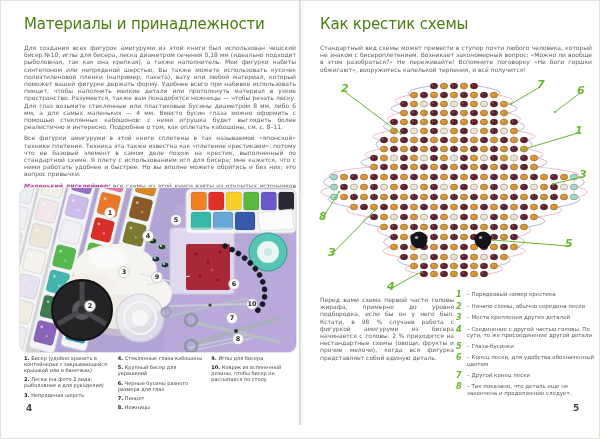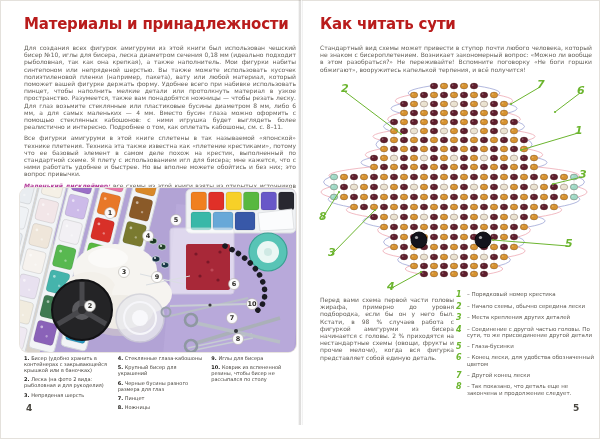--- a/index.html
+++ b/index.html
@@ -5,22 +5,22 @@
   html,body{margin:0;padding:0;background:#f2f0ed;}
   *{box-sizing:border-box;}
   .spread{position:relative;width:600px;height:439px;background:#ffffff;
           font-family:"DejaVu Sans",sans-serif;color:#5f5b54;overflow:hidden;
           box-shadow:inset 0 0 0 1px #e4e1dc;}
   .page{position:absolute;top:0;height:439px;}
   .page-left{left:0;width:299px;}
   .page-right{left:303px;width:297px;}
   .gutter{position:absolute;left:298px;top:0;width:5px;height:425px;
           background:linear-gradient(90deg,rgba(0,0,0,0),rgba(90,85,80,.28) 45%,rgba(255,255,255,.95) 62%,rgba(0,0,0,.07));}
-  h1.ptitle{position:absolute;margin:0;font-size:15px;line-height:17px;font-weight:bold;
-            color:#b91c1c;letter-spacing:-.2px;}
+  h1.ptitle{position:absolute;margin:0;font-size:15px;line-height:17px;font-weight:normal;
+            color:#4d7c0f;letter-spacing:-.2px;}
   .body-text{position:absolute;font-size:6px;line-height:7.2px;text-align:justify;color:#625e57;}
   .body-text p{margin:0 0 4px 0;}
   .disclaimer-label{color:#b23a98;font-weight:bold;font-style:italic;}
   .photo-wrap{position:absolute;left:20px;top:188px;width:276px;height:164px;border-radius:8px;
               overflow:hidden;box-shadow:0 0 0 1px #e8e4df;}
   .captions{position:absolute;left:24px;top:356px;width:272px;display:flex;gap:9px;
             font-size:5px;line-height:5.9px;color:#45423c;}
   .cap-col{flex:1;}
   .cap-item{margin:0 0 3.5px 0;}
   .cap-item b{color:#23211e;}
@@ -335,21 +335,21 @@
           <div class="cap-item"><b>10. </b>Коврик из вспененной резины, чтобы бисер не рассыпался по столу</div>
         </div>
     </div>
 
     <div class="pagenum pagenum-left">4</div>
   </div>
 
   <div class="gutter"></div>
 
   <div class="page page-right">
-    <h1 class="ptitle" style="left:17px;top:16px;">Как читать сути</h1>
+    <h1 class="ptitle" style="left:17px;top:16px;">Как крестик схемы</h1>
 
     <div class="body-text intro-text">Стандартный вид схемы может привести в ступор почти любого человека, который не знаком с бисероплетением. Возникает закономерный вопрос: «Можно ли вообще в этом разобраться?» Не переживайте! Вспомните поговорку «Не боги горшки обжигают», вооружитесь капелькой терпения, и всё получится!</div>
 
     <svg id="scheme-svg" style="position:absolute;left:12px;top:80px;" width="278" height="214" viewBox="0 0 278 214">
         <path d="M115 6 Q 87 10.5 95 15" fill="none" stroke="#9aa2d4" stroke-width="0.9" opacity="0.85"></path>
         <path d="M163 6 Q 191 10.5 183 15" fill="none" stroke="#9aa2d4" stroke-width="0.9" opacity="0.85"></path>
         <path d="M95 15 Q 72 19.5 85 24" fill="none" stroke="#eda6b0" stroke-width="0.9" opacity="0.85"></path>
         <path d="M183 15 Q 206 19.5 193 24" fill="none" stroke="#eda6b0" stroke-width="0.9" opacity="0.85"></path>
         <path d="M85 24 Q 67 28.5 85 33" fill="none" stroke="#9aa2d4" stroke-width="0.9" opacity="0.85"></path>
         <path d="M193 24 Q 211 28.5 193 33" fill="none" stroke="#9aa2d4" stroke-width="0.9" opacity="0.85"></path>

